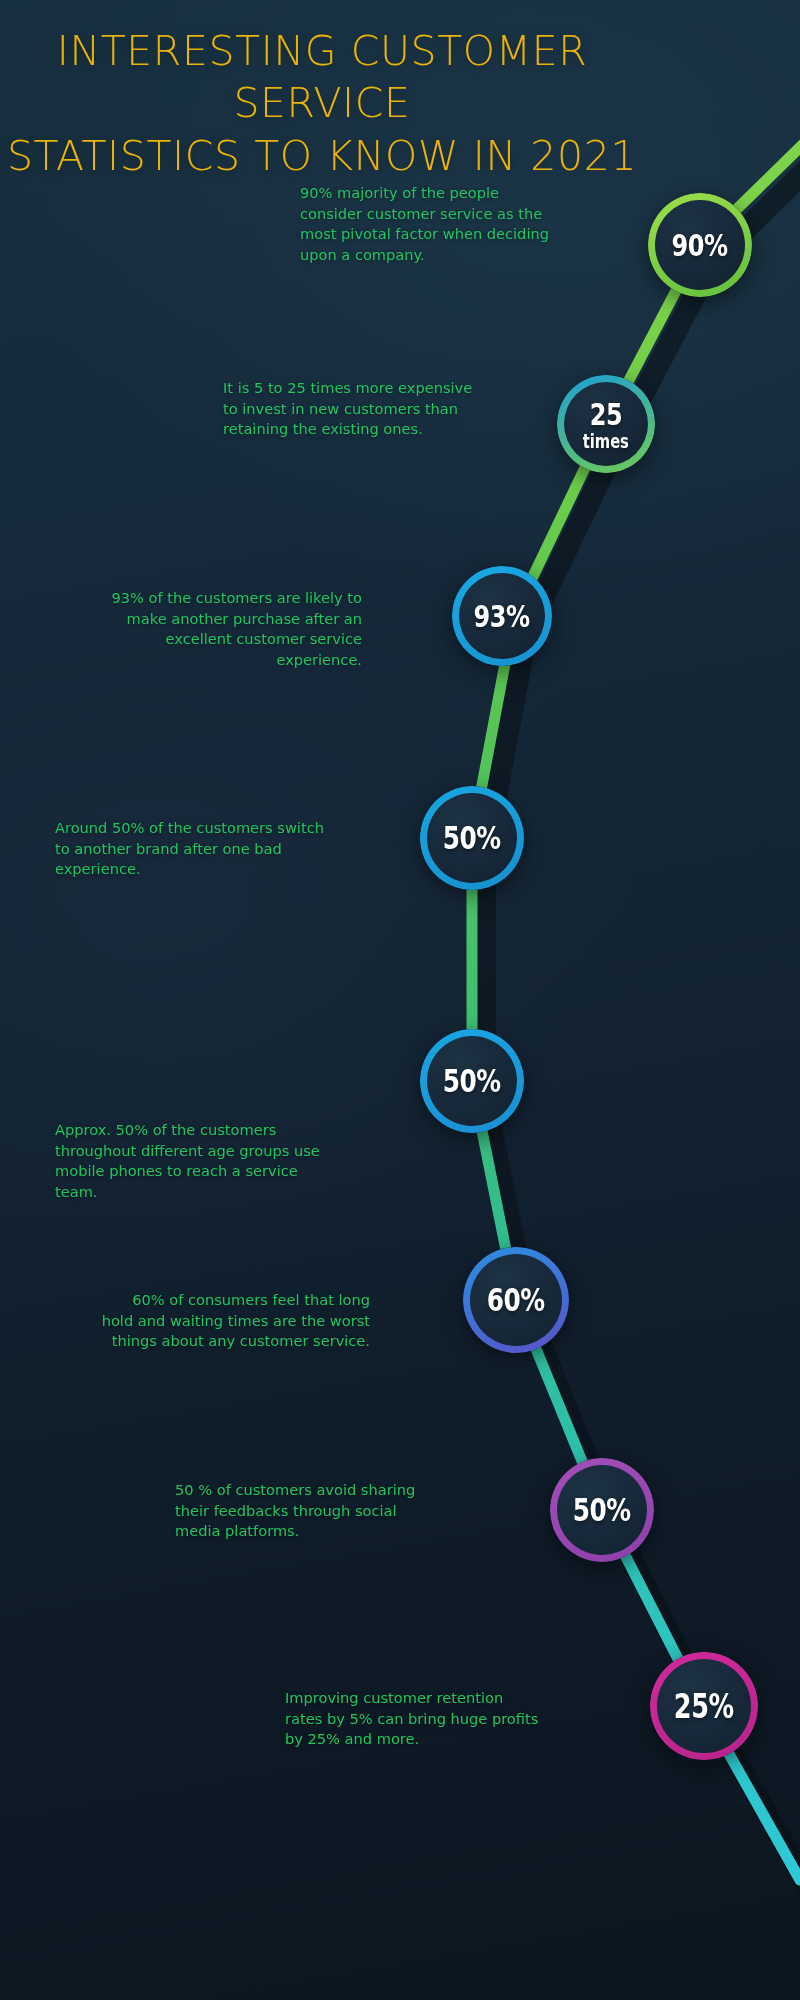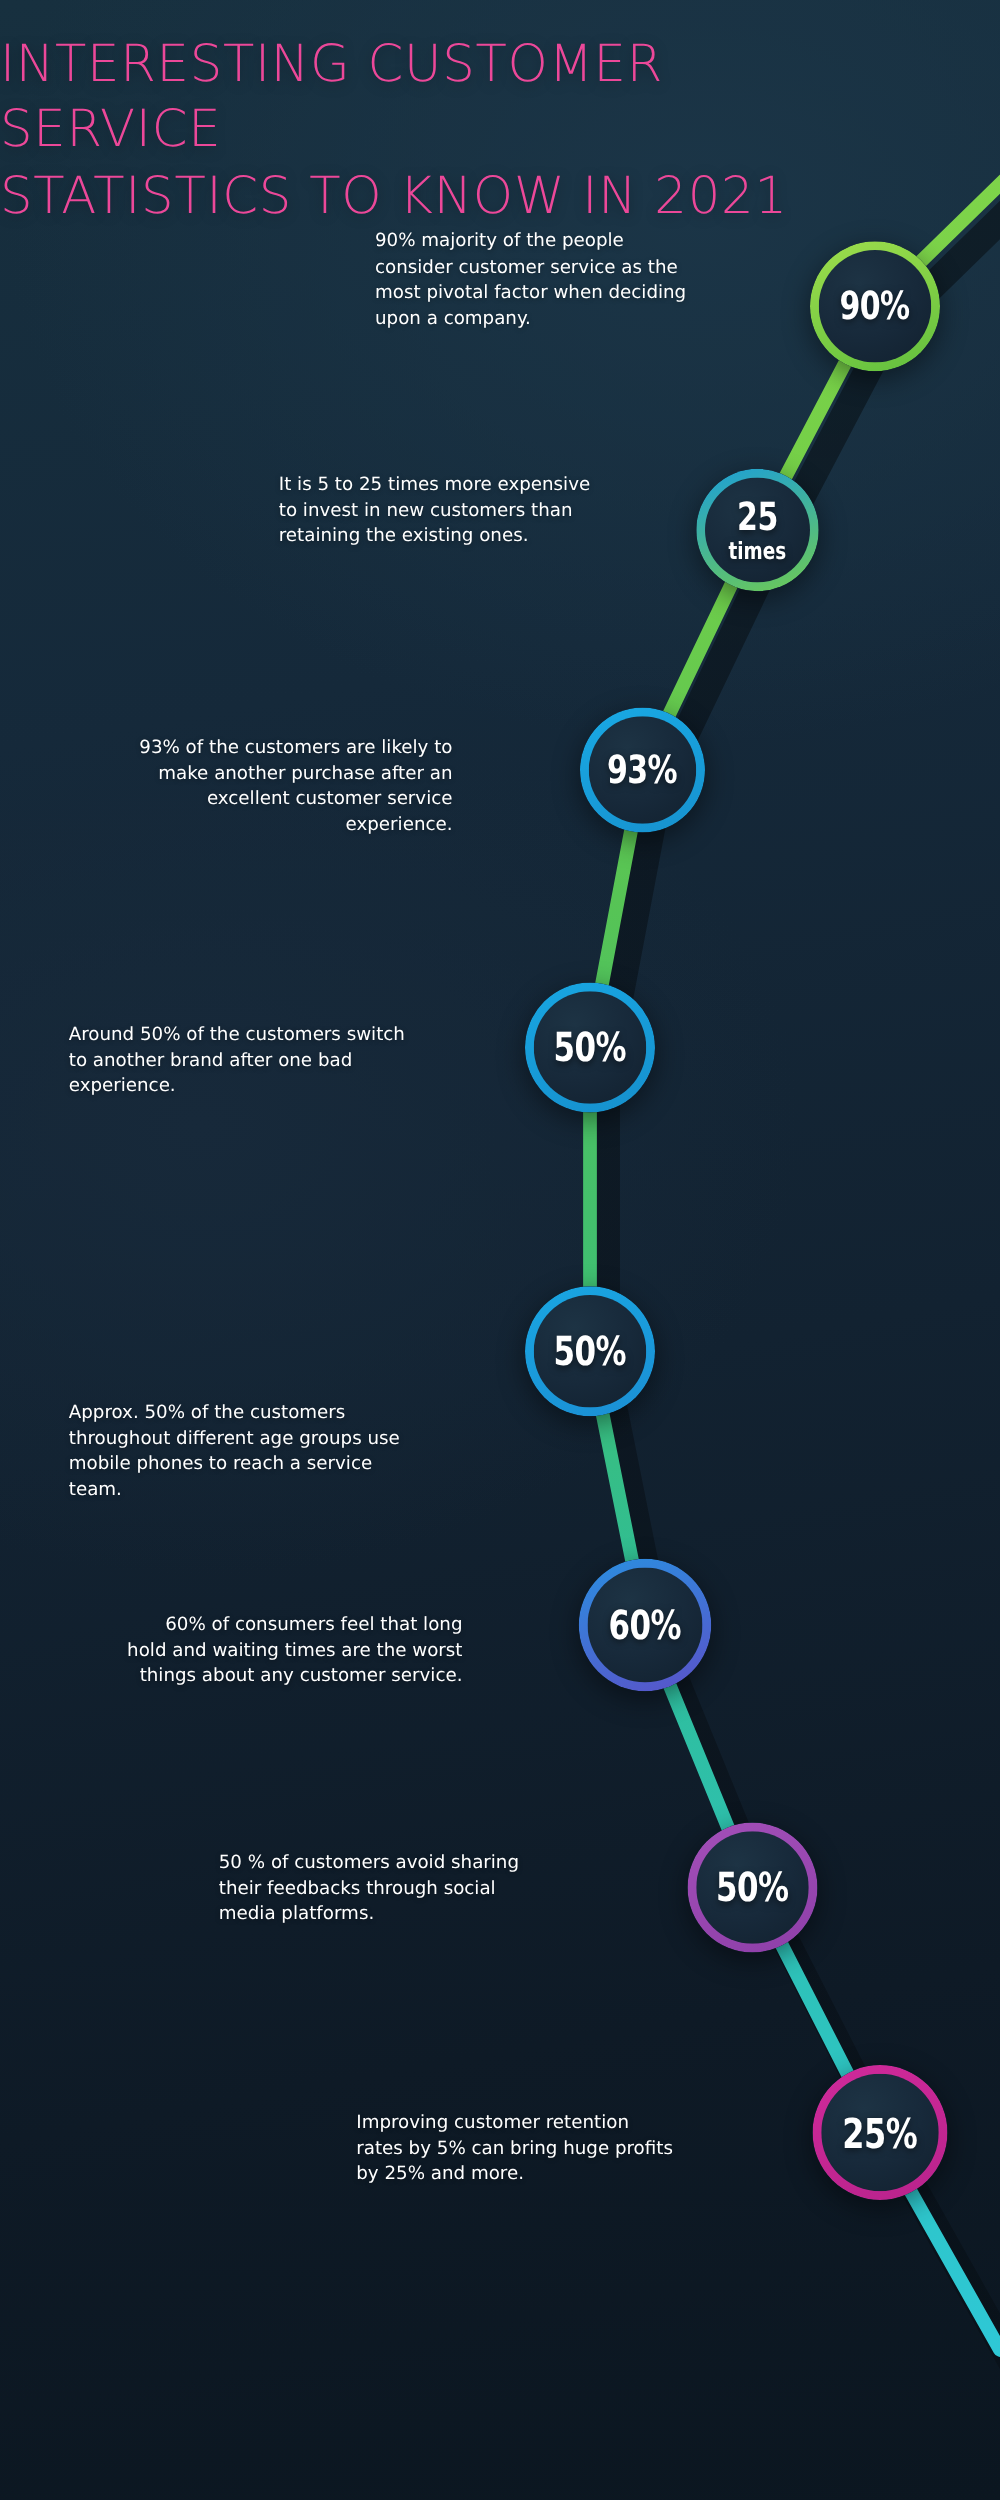--- a/index.html
+++ b/index.html
@@ -9,21 +9,21 @@
     font-family:"Liberation Sans", sans-serif;
     background:
       radial-gradient(ellipse 900px 700px at 70% 8%, #1b3547 0%, rgba(27,53,71,0) 62%),
       radial-gradient(ellipse 800px 600px at 20% 45%, #17293a 0%, rgba(23,41,58,0) 60%),
       linear-gradient(170deg, #17303f 0%, #15293a 28%, #122231 55%, #0e1a26 80%, #0b1620 100%);
   }
 
   
   .title {
     position:absolute; top:25px; left:0; width:644px;
-    color:#ec4899;
+    text-align:center; color:#eab308;
     font-family:"DejaVu Sans", sans-serif;
     font-size:41px; font-weight:300; letter-spacing:0.6px; line-height:1.28;
     text-shadow:0 2px 10px rgba(0,0,0,.35);
   }
   .title .ln { display:block; }
 
   
   #track { position:absolute; inset:0; width:800px; height:2000px; }
 
   
@@ -53,21 +53,21 @@
     position:relative; z-index:2;
     font-family:"DejaVu Sans Condensed","DejaVu Sans", sans-serif;
     font-weight:700; font-size:19px; margin-top:-2px;
     transform:scaleX(.86);
     text-shadow:0 2px 6px rgba(0,0,0,.5);
   }
 
   
   .cap {
     position:absolute;
-    color:#ffffff;
+    color:#22c55e;
     font-family:"DejaVu Sans", sans-serif;
     font-size:14.6px; line-height:1.42; font-weight:400;
     text-shadow:0 1px 4px rgba(0,0,0,.35);
   }
 </style>
 </head>
 <body>
 
 <div class="title">
   <span class="ln">INTERESTING CUSTOMER SERVICE</span>
@@ -99,21 +99,21 @@
 <div id="nodes">
     <div class="node" style="left: 648px; top: 193px; width: 104px; height: 104px;">
       <div class="ring" style="background: linear-gradient(160deg, rgb(158, 222, 76) 0%, rgb(97, 191, 62) 100%); box-shadow: rgba(158, 222, 76, 0.267) 0px 0px 14px;"></div>
       <div class="val" style="font-size: 31px;">90%</div>
     </div>
     <div class="node" style="left: 557px; top: 375px; width: 98px; height: 98px;">
       <div class="ring" style="background: linear-gradient(160deg, rgb(28, 159, 216) 0%, rgb(111, 203, 82) 100%); box-shadow: rgba(28, 159, 216, 0.267) 0px 0px 14px;"></div>
       <div class="val" style="font-size: 31px;">25</div>
       <div class="sub">times</div>
     </div>
-    <div class="node" style="left: 464px; top: 566px; width: 100px; height: 100px;">
+    <div class="node" style="left: 452px; top: 566px; width: 100px; height: 100px;">
       <div class="ring" style="background: linear-gradient(160deg, rgb(25, 169, 228) 0%, rgb(23, 146, 207) 100%); box-shadow: rgba(25, 169, 228, 0.267) 0px 0px 14px;"></div>
       <div class="val" style="font-size: 31px;">93%</div>
     </div>
     <div class="node" style="left: 420px; top: 786px; width: 104px; height: 104px;">
       <div class="ring" style="background: linear-gradient(160deg, rgb(24, 166, 226) 0%, rgb(22, 144, 205) 100%); box-shadow: rgba(24, 166, 226, 0.267) 0px 0px 14px;"></div>
       <div class="val" style="font-size: 32px;">50%</div>
     </div>
     <div class="node" style="left: 420px; top: 1029px; width: 104px; height: 104px;">
       <div class="ring" style="background: linear-gradient(160deg, rgb(25, 166, 226) 0%, rgb(27, 143, 212) 100%); box-shadow: rgba(25, 166, 226, 0.267) 0px 0px 14px;"></div>
       <div class="val" style="font-size: 32px;">50%</div>

